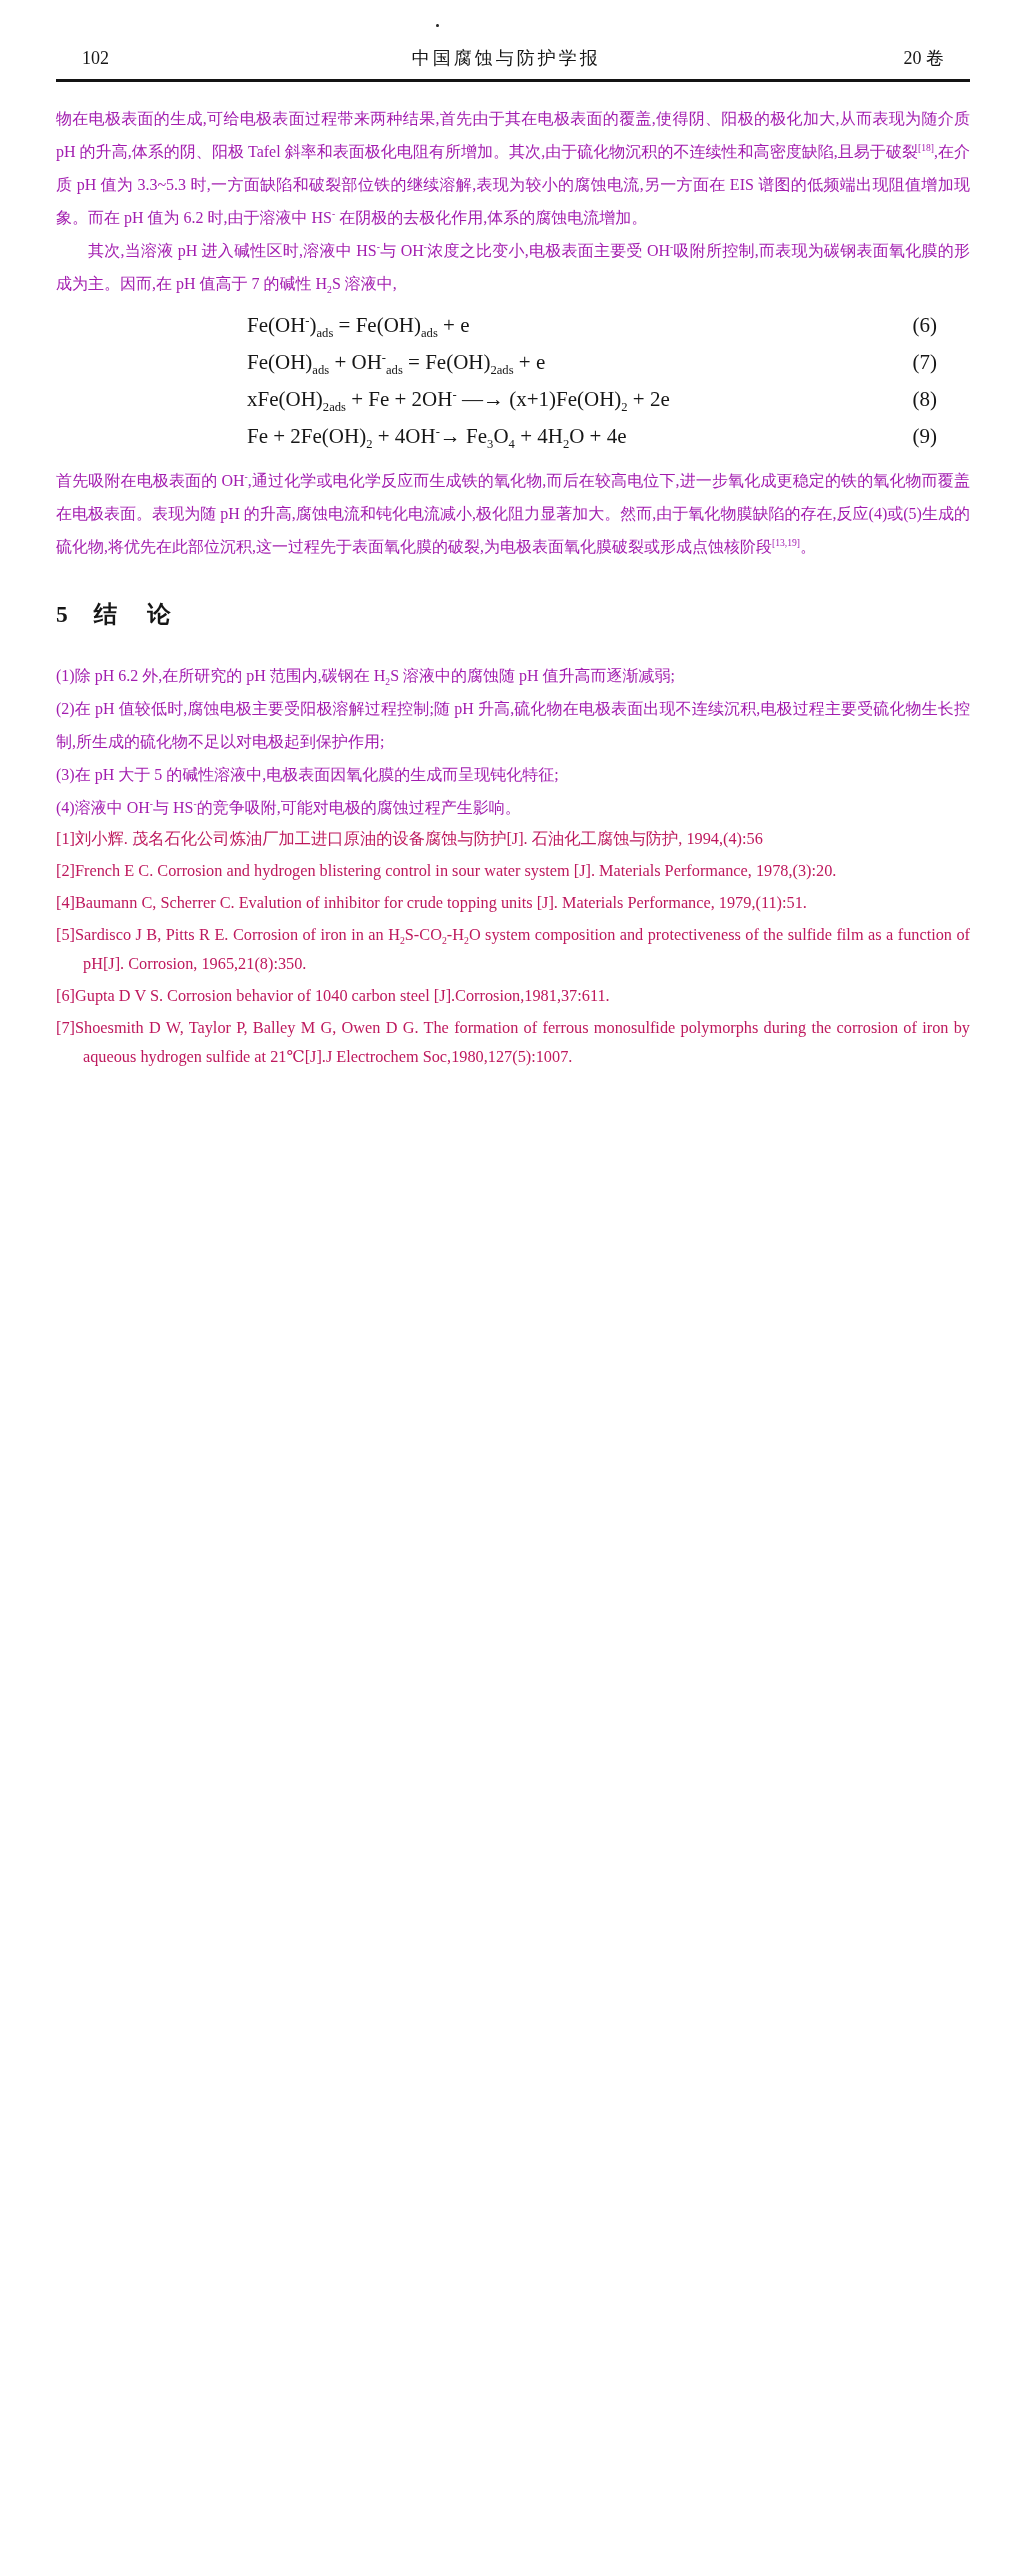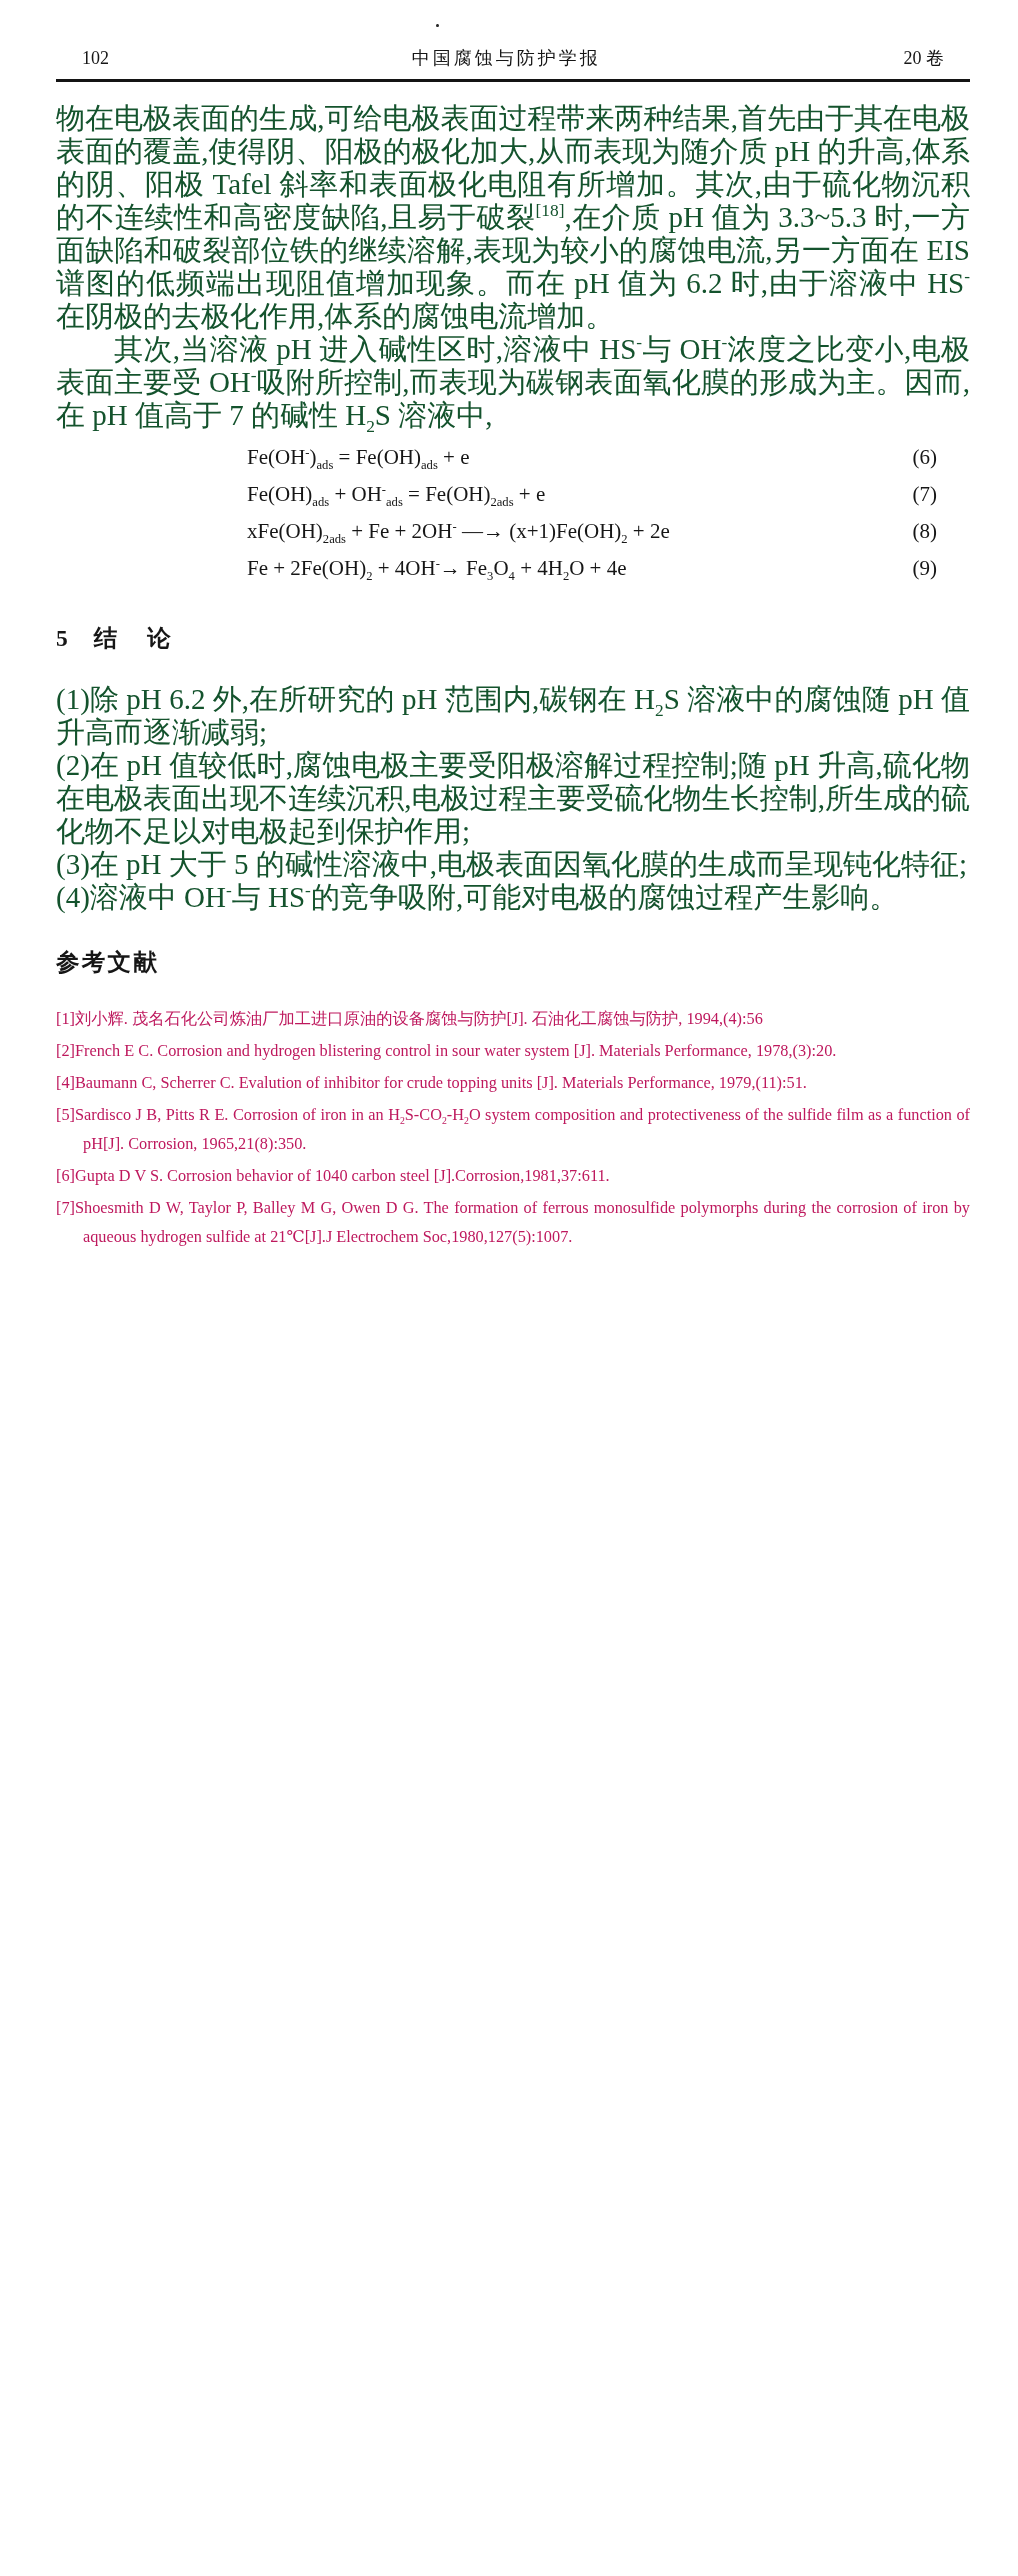--- a/index.html
+++ b/index.html
@@ -20,24 +20,24 @@
   .page-header {
     display: flex;
     justify-content: space-between;
     align-items: baseline;
     font-size: 18px;
     padding: 0 26px 9px 26px;
     border-bottom: 3px solid #141414;
   }
   .page-header .journal-title { letter-spacing: 3px; }
   .body-text {
-    font-size: 29px;
+    font-size: 16px;
     line-height: 33px;
     text-align: justify;
-    color: #14532d;
+    color: #a21caf;
   }
   .para-1 { margin-top: 19.7px; }
   .indent { text-indent: 2em; }
   sup { font-size: 60%; line-height: 0; vertical-align: super; }
   sub { font-size: 60%; line-height: 0; vertical-align: sub; }
   .equations { margin: 7.6px 0 9px 0; }
   .eq-row {
     display: flex;
     align-items: baseline;
     padding-left: 191px;
@@ -108,34 +108,34 @@
       <div class="eq-row">
         <span>xFe(OH)<sub>2ads</sub> +  Fe  +  2OH<sup>-</sup> —→ (x+1)Fe(OH)<sub>2</sub> +  2e</span>
         <span class="eq-num">(8)</span>
       </div>
       <div class="eq-row">
         <span>Fe  +  2Fe(OH)<sub>2</sub> +  4OH<sup>-</sup>→  Fe<sub>3</sub>O<sub>4</sub> +  4H<sub>2</sub>O  +  4e</span>
         <span class="eq-num">(9)</span>
       </div>
     </div>
 
+    <p class="body-text">首先吸附在电极表面的 OH<sup>-</sup>,通过化学或电化学反应而生成铁的氧化物,而后在较高电位下,进一步氧化成更稳定的铁的氧化物而覆盖在电极表面。表现为随 pH 的升高,腐蚀电流和钝化电流减小,极化阻力显著加大。然而,由于氧化物膜缺陷的存在,反应(4)或(5)生成的硫化物,将优先在此部位沉积,这一过程先于表面氧化膜的破裂,为电极表面氧化膜破裂或形成点蚀核阶段<sup>[13,19]</sup>。</p>
 
     <div class="section-heading">
       <span class="sec-num">5</span>
       <span class="sec-title">结 论</span>
     </div>
 
     <div class="conclusion-list">
       <p class="body-text">(1)除 pH 6.2 外,在所研究的 pH 范围内,碳钢在 H<sub>2</sub>S 溶液中的腐蚀随 pH 值升高而逐渐减弱;</p>
       <p class="body-text">(2)在 pH 值较低时,腐蚀电极主要受阳极溶解过程控制;随 pH 升高,硫化物在电极表面出现不连续沉积,电极过程主要受硫化物生长控制,所生成的硫化物不足以对电极起到保护作用;</p>
       <p class="body-text">(3)在 pH 大于 5 的碱性溶液中,电极表面因氧化膜的生成而呈现钝化特征;</p>
       <p class="body-text">(4)溶液中 OH<sup>-</sup>与 HS<sup>-</sup>的竞争吸附,可能对电极的腐蚀过程产生影响。</p>
     </div>
 
-    <div class="refs-heading">参考文献</div>
 
     <div class="refs-list">
       <p class="ref">[1]刘小辉. 茂名石化公司炼油厂加工进口原油的设备腐蚀与防护[J]. 石油化工腐蚀与防护, 1994,(4):56</p>
       <p class="ref">[2]French E C. Corrosion and hydrogen blistering control in sour water system [J]. Materials Performance, 1978,(3):20.</p>
       <p class="ref">[4]Baumann C, Scherrer C. Evalution of inhibitor for crude topping units [J]. Materials Performance, 1979,(11):51.</p>
       <p class="ref">[5]Sardisco J B, Pitts R E. Corrosion of iron in an H<sub>2</sub>S-CO<sub>2</sub>-H<sub>2</sub>O system composition and protectiveness of the sulfide film as a function of pH[J]. Corrosion, 1965,21(8):350.</p>
       <p class="ref">[6]Gupta D V S. Corrosion behavior of 1040 carbon steel [J].Corrosion,1981,37:611.</p>
       <p class="ref">[7]Shoesmith D W, Taylor P, Balley M G, Owen D G. The formation of ferrous monosulfide polymorphs during the corrosion of iron by aqueous hydrogen sulfide at 21℃[J].J Electrochem Soc,1980,127(5):1007.</p>
     </div>
 

